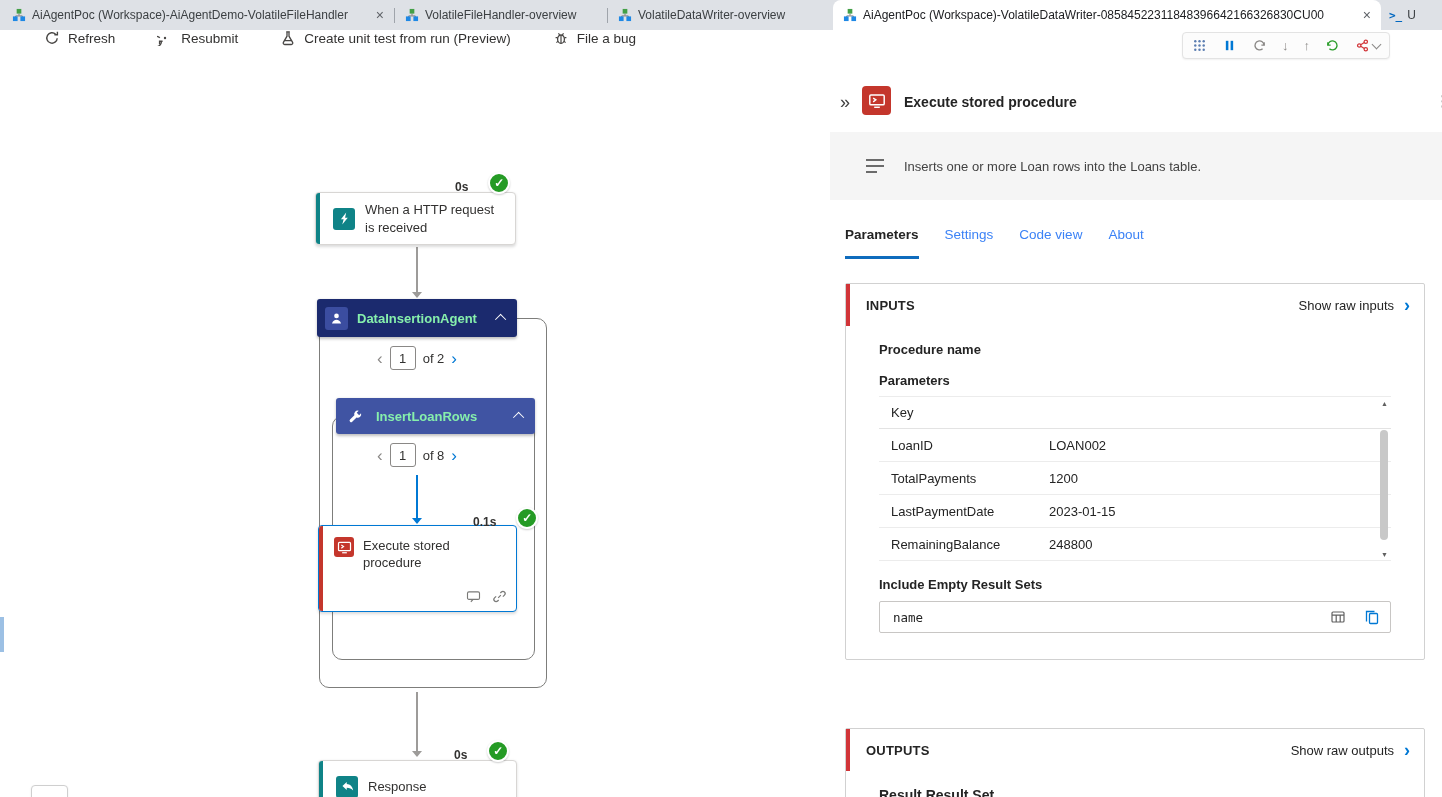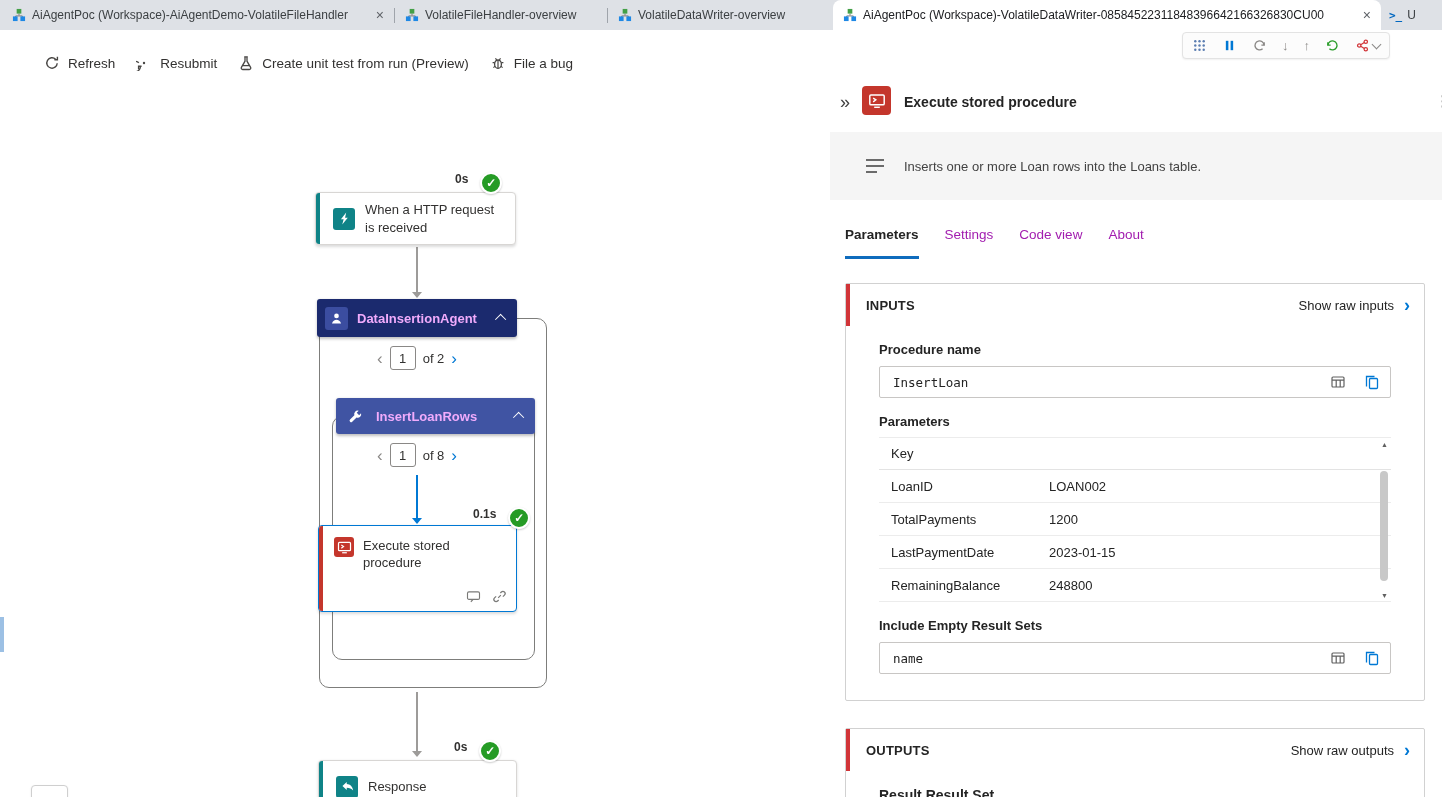--- a/index.html
+++ b/index.html
@@ -10,21 +10,21 @@
   .tab{height:30px;display:flex;align-items:center;padding:0 10px;font-size:12px;color:#3c4043;white-space:nowrap;overflow:hidden}
   .tab .lbl{overflow:hidden;text-overflow:ellipsis;flex:1}
   .tab.active{background:#fff;border-radius:8px 8px 0 0;color:#202124}
   .tab-div{width:1px;height:15px;background:#9fa4ab;align-self:center}
   .tab-close{margin-left:8px;color:#5f6368;font-size:14px;line-height:1;flex:none}
   .tab-ic{width:14px;height:14px;margin-right:6px;flex:none}
   .overflow-tab{display:flex;align-items:center;gap:5px;font-size:12px;color:#3c4043;padding:0 8px;height:30px}
   .term{color:#0067c0;font-family:"DejaVu Sans Mono",monospace;font-weight:bold;font-size:11px}
   
   #toolbar{position:absolute;left:0;top:30px;width:1442px;height:41px;background:#fff}
-  .tb-left{position:absolute;left:44px;top:0;height:41px;display:flex;align-items:flex-end;gap:21px}
+  .tb-left{position:absolute;left:44px;top:0;height:41px;display:flex;align-items:flex-start;gap:42px}
   .tb-item{display:flex;align-items:center;gap:8px;font-size:13.5px;color:#323130;cursor:pointer}
   .tb-item svg{width:16px;height:16px;color:#484644}
   #minibar{position:absolute;right:52px;top:2px;height:27px;background:#fcfcfc;border:1px solid #e3e3e3;border-radius:4px;display:flex;align-items:center;padding:0 9px;gap:15px;box-shadow:0 1px 2px rgba(0,0,0,.06)}
   .mini-btn{display:flex;align-items:center;cursor:pointer}
   .mini-btn svg{width:15px;height:15px}
   .mini-arrow{font-size:13px;color:#8a8886;font-weight:bold;line-height:1}
   .chev-dn-sm{width:7px;height:7px;border-right:1.5px solid #8a8886;border-bottom:1.5px solid #8a8886;transform:rotate(45deg);margin-left:3px;margin-top:-3px}
   
   #canvas{position:absolute;left:0;top:71px;width:830px;height:726px;overflow:hidden;background:#fff}
   .container-box{position:absolute;border:1px solid #7d7d7b;border-radius:10px;background:transparent;z-index:1}
@@ -34,25 +34,25 @@
   .arrowhead.blue{border-top-color:#0078d4}
   .node{position:absolute;background:#fff;border:1px solid #d8d6d4;border-radius:4px;box-shadow:0 1.5px 3px rgba(0,0,0,.14);display:flex;align-items:center;z-index:2;cursor:pointer}
   .accent{position:absolute;left:0;top:0;bottom:0;width:4px;border-radius:3px 0 0 3px}
   .accent.teal{background:#0f8387}
   .accent.red{background:#c4362c}
   .node-icon{width:22px;height:22px;border-radius:3px;display:flex;align-items:center;justify-content:center;flex:none}
   .node-icon svg{width:15px;height:15px}
   .teal-bg{background:#0f8387}
   .red-bg{background:#c4362c}
   .node-title{font-size:13px;color:#323130;line-height:1.32}
-  .badge{position:absolute;display:flex;align-items:flex-start;gap:12px;z-index:3}
+  .badge{position:absolute;display:flex;align-items:flex-end;gap:20px;z-index:3}
   .badge .dur{font-size:12px;font-weight:bold;color:#323130}
   .check{width:22px;height:22px;border-radius:50%;background:#259b25;border:2px solid #fff;display:flex;align-items:center;justify-content:center;color:#fff;font-size:12px;font-weight:bold;box-shadow:0 1px 2px rgba(0,0,0,.2)}
   .node-header{position:absolute;border-radius:3px;display:flex;align-items:center;padding:0 11px 0 8px;gap:9px;z-index:2;cursor:pointer;box-shadow:0 1.5px 3px rgba(0,0,0,.25)}
-  .node-header .hdr-title{font-size:13px;font-weight:bold;color:#f0abfc;flex:1}
+  .node-header .hdr-title{font-size:13px;font-weight:bold;color:#86efac;flex:1}
   .hdr-icon{width:23px;height:23px;border-radius:3px;display:flex;align-items:center;justify-content:center;flex:none}
   .hdr-icon svg{width:15px;height:15px}
   .agent-hd{background:#1b2a6e}
   .agent-ic{background:#3b4da0}
   .tool-hd{background:#4054a3}
   .chev-up{width:8px;height:8px;border-left:1.7px solid #fff;border-top:1.7px solid #fff;transform:rotate(45deg) translateY(2px)}
   .pager{position:absolute;display:flex;align-items:center;justify-content:center;gap:7px;z-index:2}
   .pg-chev{font-size:17px;line-height:1;cursor:pointer}
   .pg-chev.muted{color:#8a8886}
   .pg-chev.blue{color:#0078d4}
@@ -68,21 +68,21 @@
   .pnl-collapse{position:absolute;left:10px;top:21px;font-size:18px;color:#424242;cursor:pointer}
   .pnl-icon{position:absolute;left:32px;top:15px;width:29px;height:29px;border-radius:4px;background:#c4362c;display:flex;align-items:center;justify-content:center}
   .pnl-icon svg{width:18px;height:18px}
   .pnl-title{position:absolute;left:74px;top:23px;font-size:14px;font-weight:bold;color:#242424}
   .pnl-kebab{position:absolute;left:605px;top:21px;font-size:15px;color:#444;cursor:pointer}
   .pnl-desc{position:absolute;left:0;top:61px;width:612px;height:68px;background:#f5f5f5;display:flex;align-items:center}
   .desc-ic{margin:0 20px 0 36px;flex:none}
   .desc-line{height:2px;background:#6b6b6b;margin-bottom:4px}
   .pnl-desc .txt{font-size:13px;color:#424242}
   .pnl-tabs{position:absolute;left:15px;top:156px;display:flex;gap:26px;height:32px}
-  .pnl-tab{font-size:13.5px;color:#a21caf;padding-bottom:9px;cursor:pointer}
+  .pnl-tab{font-size:13.5px;color:#3b82f6;padding-bottom:9px;cursor:pointer}
   .pnl-tab.active{font-weight:bold;color:#242424;border-bottom:3px solid #0f6cbd}
   .card{position:absolute;left:15px;width:580px;border:1px solid #d1d1d1;border-radius:2px;background:#fff}
   .card-hd{height:42px;display:flex;align-items:center;position:relative}
   .red-bar{position:absolute;left:0;top:0;width:4px;height:42px;background:#d13438}
   .card-hd .sec{margin-left:20px;font-size:13px;font-weight:bold;color:#242424;letter-spacing:.2px}
   .card-hd .spacer{flex:1}
   .raw-link{font-size:13px;color:#242424;cursor:pointer}
   .raw-chev{color:#0078d4;font-size:18px;font-weight:bold;margin:0 14px 0 10px;line-height:1;cursor:pointer}
   .card-body{padding:16px 33px 26px 33px}
   .fld-label{font-size:13px;font-weight:bold;color:#242424;margin-top:16px}
@@ -382,31 +382,20 @@
   <div class="card" style="top:212px">
     <div class="card-hd">
       <span class="red-bar"></span>
       <span class="sec">INPUTS</span>
       <span class="spacer"></span>
       <span class="raw-link">Show raw inputs</span>
       <span class="raw-chev">›</span>
     </div>
     <div class="card-body">
       <div class="fld-label first">Procedure name</div>
-      <div class="fld-input">
-        <span class="val">InsertLoan</span>
-        <svg class="ic-table" viewBox="0 0 16 16">
-            <rect x="2" y="3" width="12" height="10" rx="1" fill="none" stroke="currentColor" stroke-width="1.2"></rect>
-            <path d="M2 6.2h12M6.2 6.2V13M10.2 6.2V13" stroke="currentColor" stroke-width="1.2"></path>
-          </svg>
-        <svg class="ic-copy" viewBox="0 0 16 16">
-            <rect x="5.5" y="4.5" width="8" height="10" rx="1" fill="none" stroke="currentColor" stroke-width="1.3"></rect>
-            <path d="M10.5 2.5h-8v10" fill="none" stroke="currentColor" stroke-width="1.3"></path>
-          </svg>
-      </div>
 
       <div class="fld-label">Parameters</div>
       <div class="ptable">
         <div class="trow head">
           <span class="col-k">Key</span>
         </div>
         <div class="trow">
           <span class="col-k">LoanID</span>
           <span class="col-v">LOAN002</span>
         </div>

